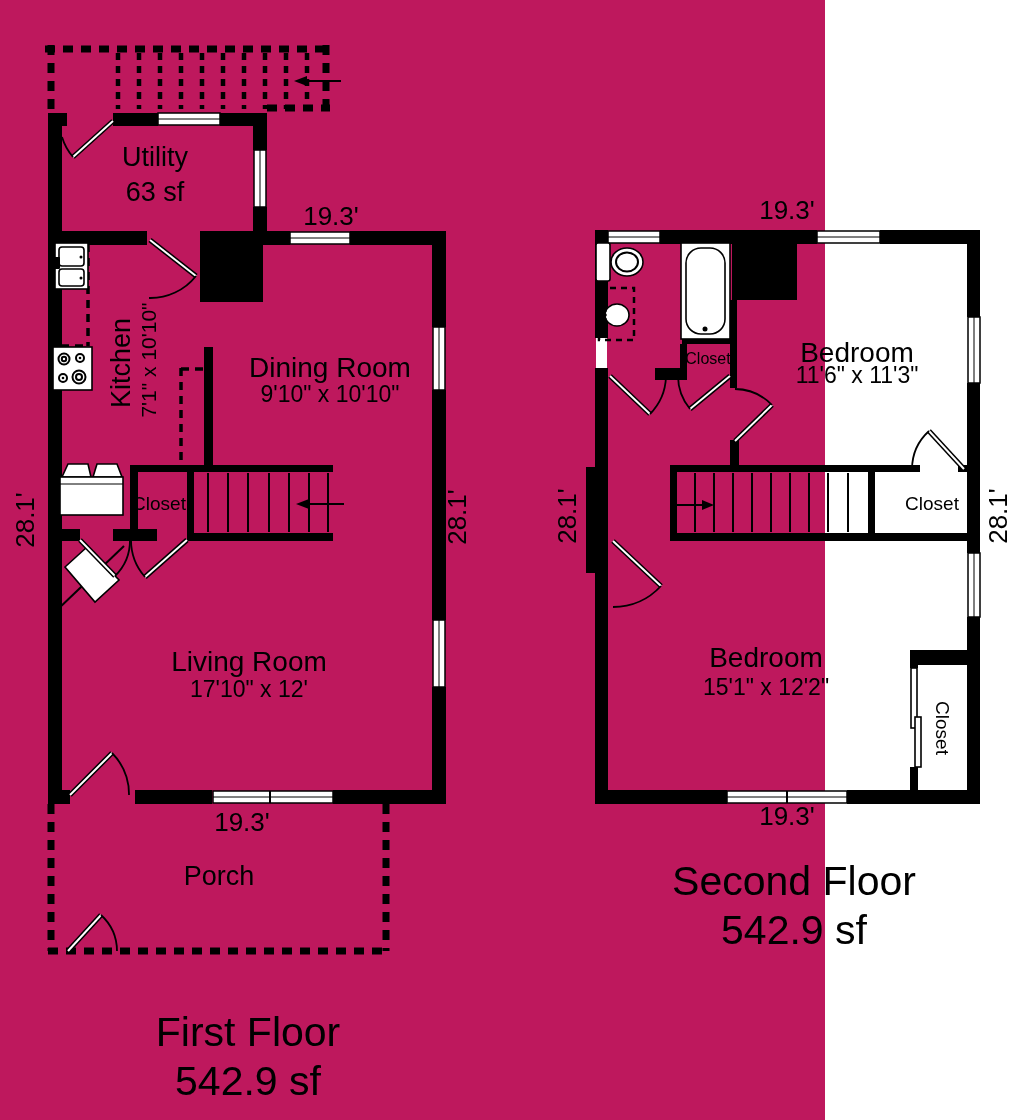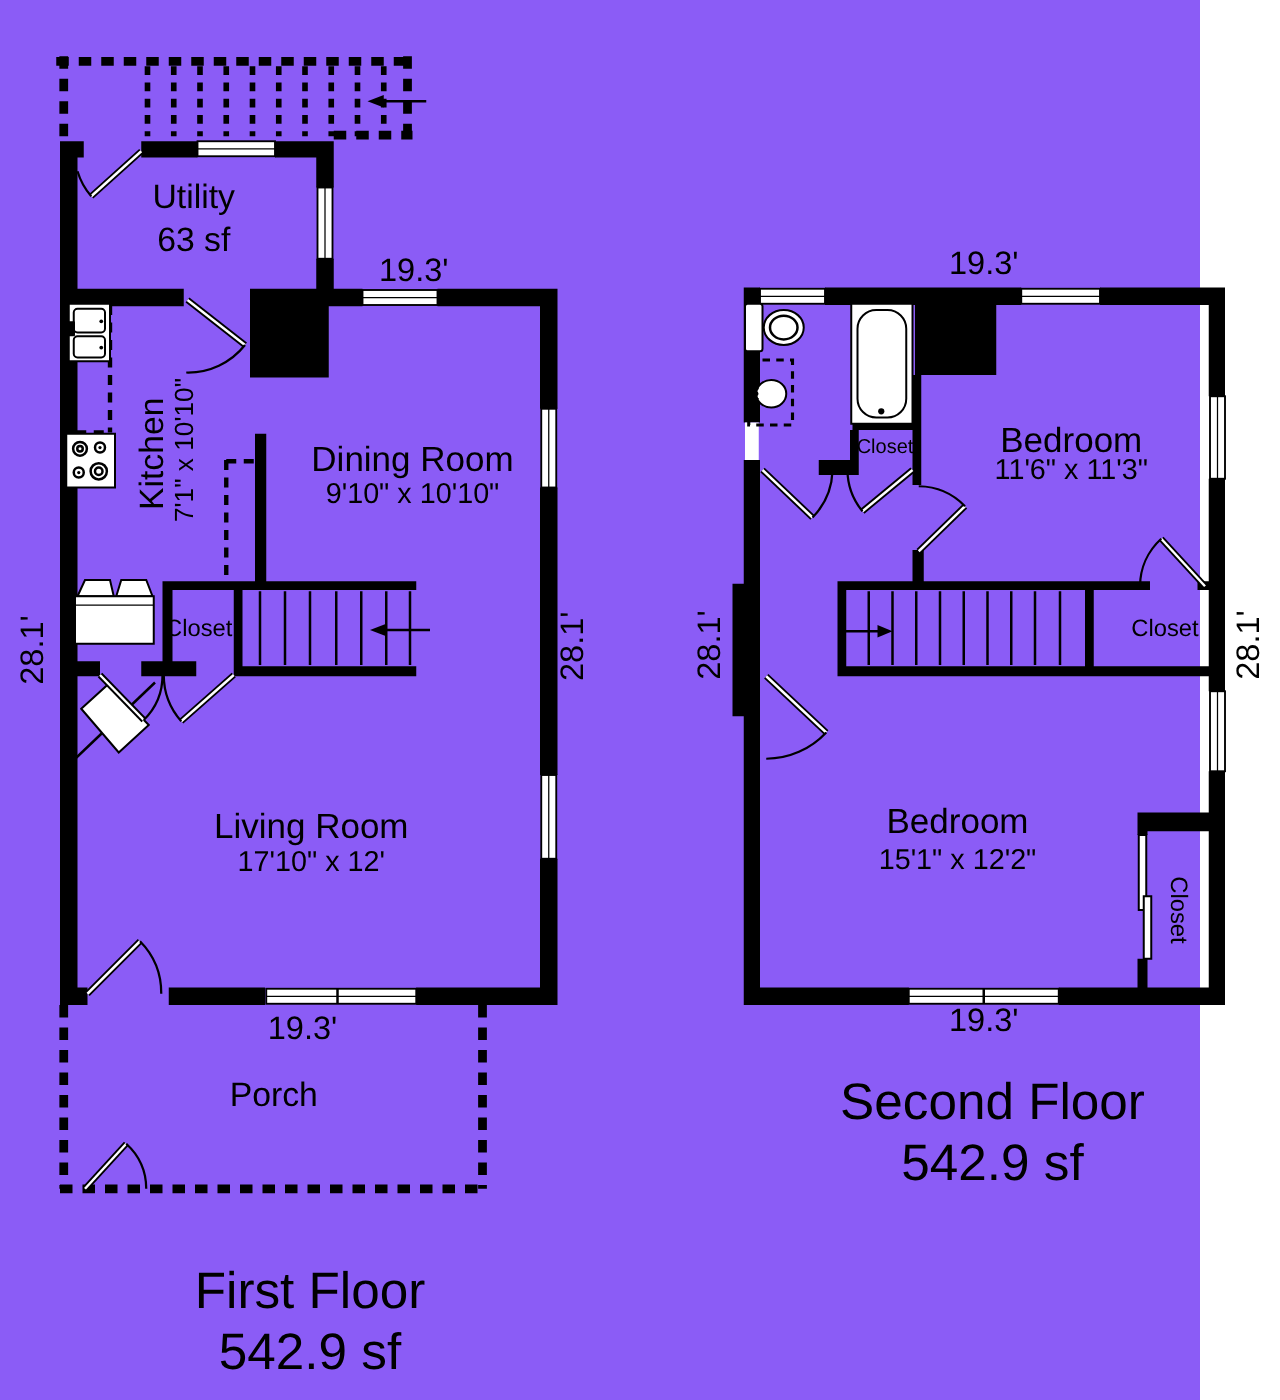--- a/index.html
+++ b/index.html
@@ -1,16 +1,16 @@
 <!DOCTYPE html>
 <html><head>
 <meta charset="utf-8">
 <style>
   html,body{margin:0;padding:0;background:#ffffff;}
-  .canvas{width:960px;height:1120px;position:relative;background:#8b5cf6;}
+  .canvas{width:825px;height:1120px;position:relative;background:#be185d;}
   svg{display:block;}
   .wall{fill:#000;}
   .win{fill:#fff;stroke:#000;stroke-width:1.5;}
   .winline{stroke:#000;stroke-width:1;}
   .tick{stroke:#000;stroke-width:2;}
   .thin{stroke:#000;stroke-width:2;fill:none;}
   .tread{stroke:#000;stroke-width:2;}
   .leafb{stroke:#000;stroke-width:5;}
   .leafw{stroke:#fff;stroke-width:2;}
   .arc{stroke:#000;stroke-width:1.8;fill:none;}

